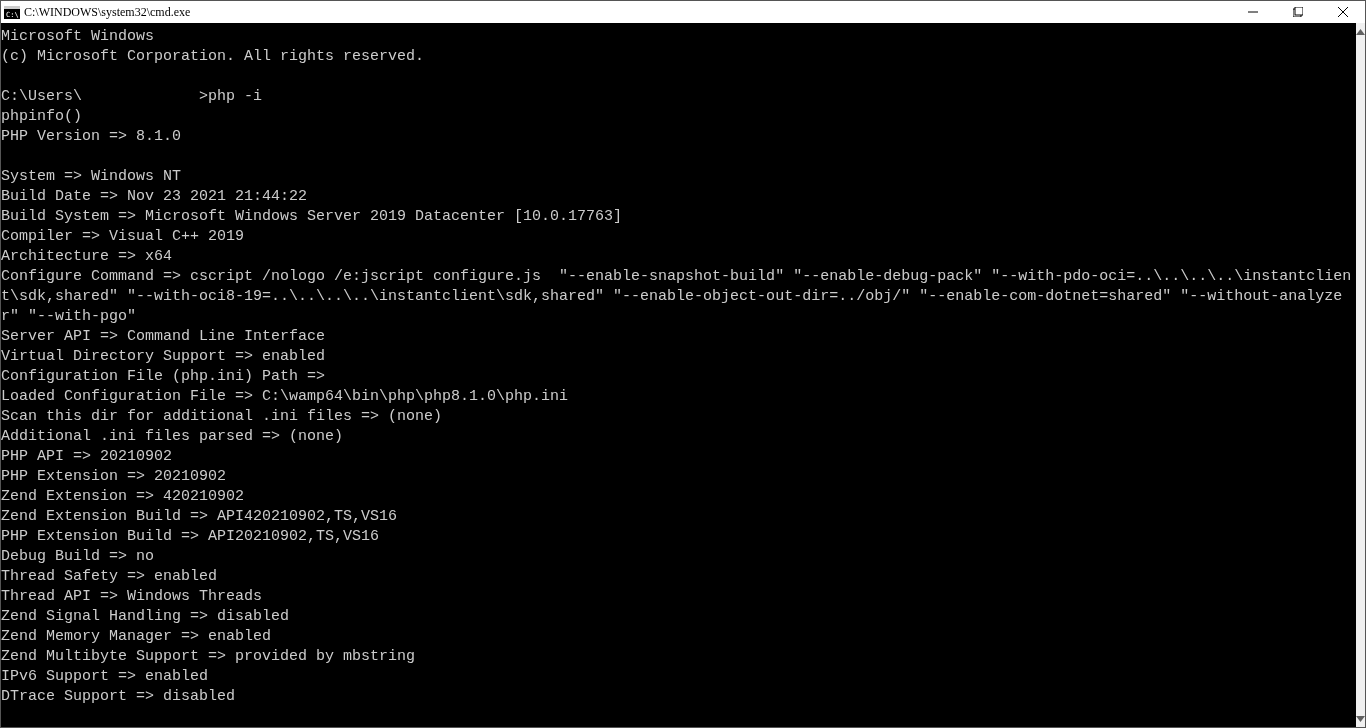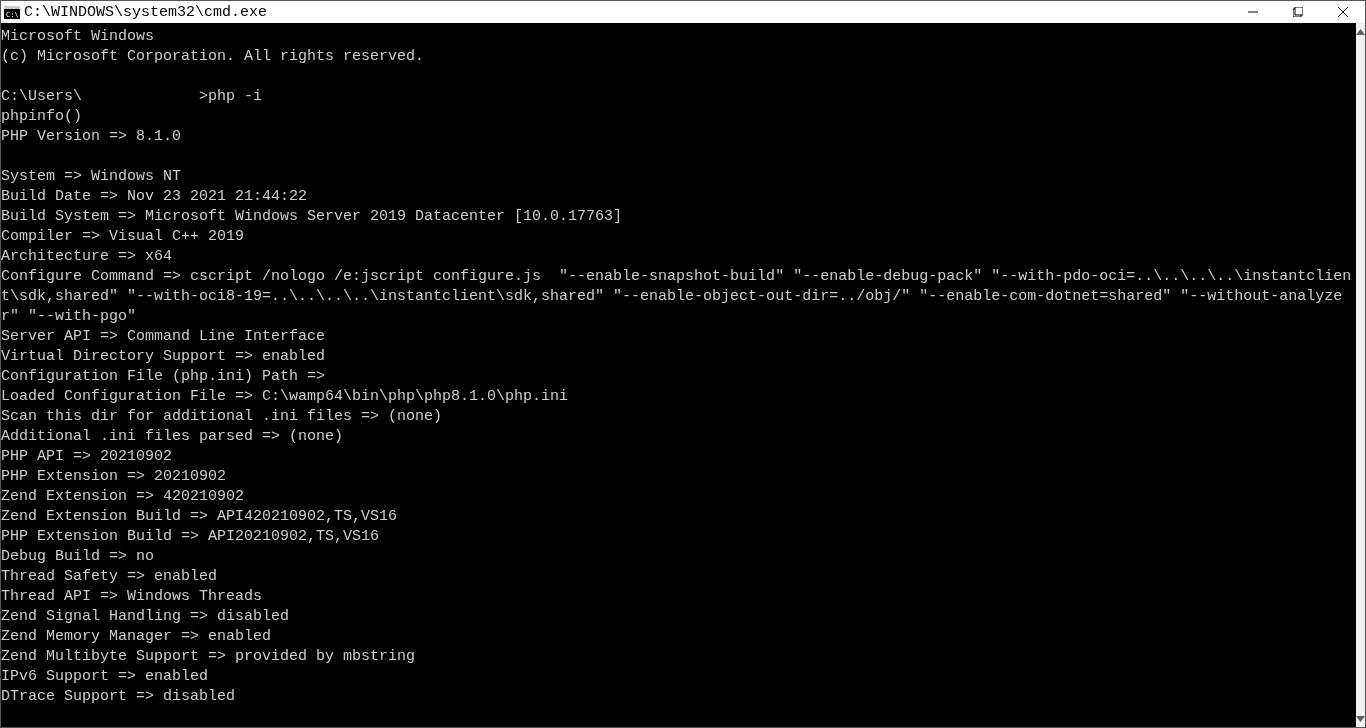--- a/index.html
+++ b/index.html
@@ -33,22 +33,22 @@
   .titlebar .cmd-icon {
     width: 16px;
     height: 14px;
     margin: 0 4px 0 3px;
     display: inline-flex;
     align-items: center;
     justify-content: center;
   }
   .titlebar .title-text {
     flex: 0 0 auto;
-    font-family: Liberation Mono, monospace;
-    font-size: 15px;
+    font-family: Liberation Serif, serif;
+    font-size: 12px;
   }
   .titlebar .spacer { flex: 1 1 auto; }
   .titlebar .win-controls {
     display: flex;
     align-items: stretch;
     height: 100%;
   }
   .titlebar .win-btn {
     width: 45px;
     display: flex;

